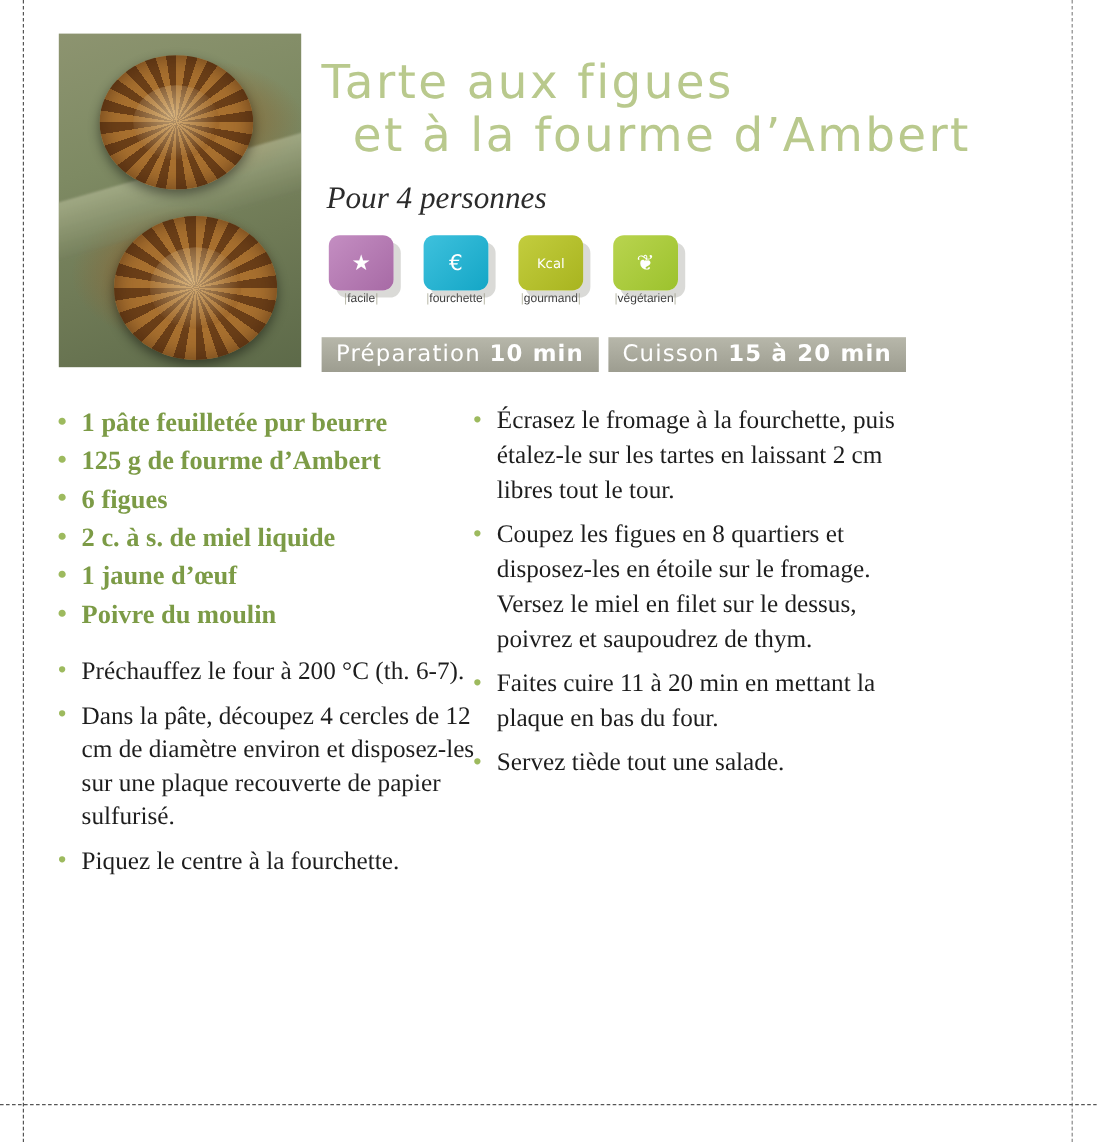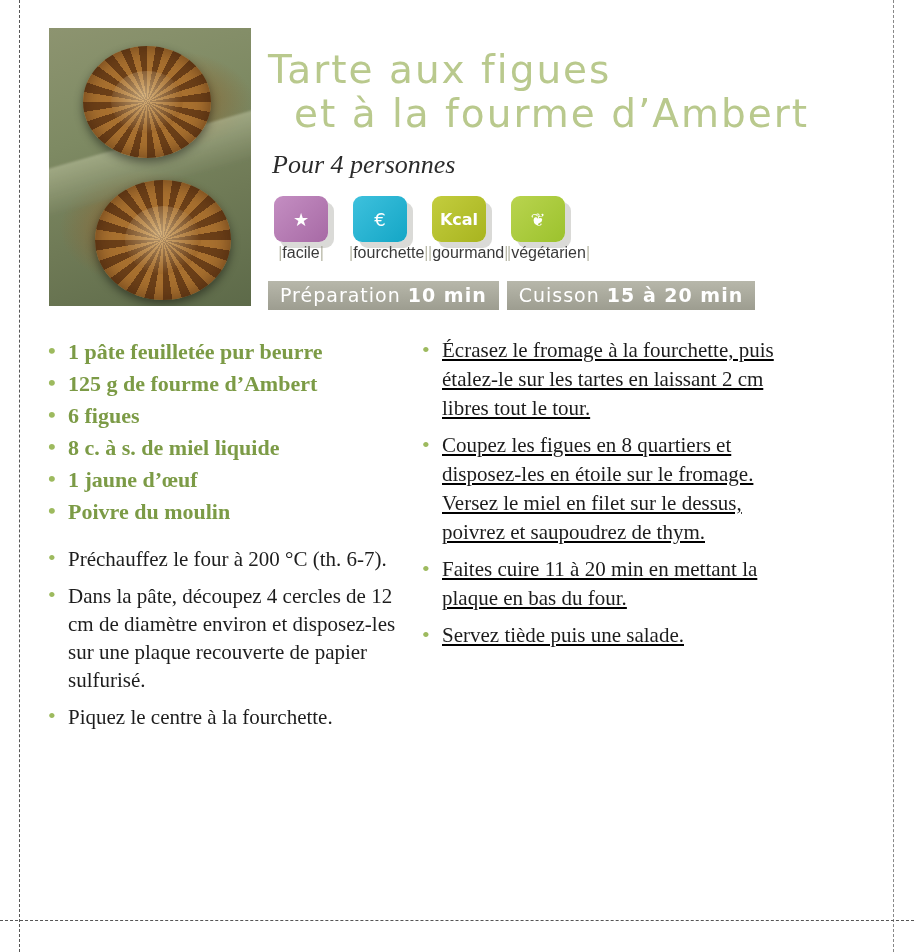--- a/index.html
+++ b/index.html
@@ -133,25 +133,25 @@
     align-items: center;
     justify-content: center;
     font-family: "DejaVu Sans", sans-serif;
     font-size: 18px;
     box-shadow: 6px 6px 0 rgba(150,150,140,0.35);
   }
   .cube.purple { background: linear-gradient(135deg,#c48ec2,#a76aa5); }
   .cube.blue   { background: linear-gradient(135deg,#3ec1dd,#14a6c6); }
   .cube.olive  { background: linear-gradient(135deg,#c3cd3e,#a8b41f); }
   .cube.green  { background: linear-gradient(135deg,#b9d44f,#9cc22d); }
-  .cube .kcal { font-size: 16px; font-weight: bold; }
+  .cube .kcal { font-size: 11px; font-weight: normal; }
   .badge .cap {
     margin-top: 2px;
     font-family: "Liberation Sans", sans-serif;
-    font-size: 16px;
+    font-size: 10px;
     color: #3a3a3a;
     white-space: nowrap;
   }
   .badge .cap .bar { color: #b9b9a8; }
 
   
   .bars {
     position: absolute;
     left: 268px;
     top: 281px;
@@ -171,21 +171,21 @@
     color: #ffffff;
     font-weight: bold;
   }
 
   
   .col {
     position: absolute;
     top: 336px;
   }
   .col-left { left: 42px; width: 360px; }
-  .col-right { left: 416px; width: 380px; text-decoration: underline; }
+  .col-right { left: 388px; width: 380px; }
 
   ul.plain {
     list-style: none;
     margin: 0;
     padding: 0;
   }
   ul.plain li {
     position: relative;
     padding-left: 26px;
     margin-bottom: 4px;
@@ -281,31 +281,31 @@
     <span>Cuisson</span>
     <span class="val">15 à 20 min</span>
   </div>
 </div>
 
 <div class="col col-left">
   <ul class="plain ingredients">
     <li>1 pâte feuilletée pur beurre</li>
     <li>125 g de fourme d’Ambert</li>
     <li>6 figues</li>
-    <li>8 c. à s. de miel liquide</li>
+    <li>2 c. à s. de miel liquide</li>
     <li>1 jaune d’œuf</li>
     <li>Poivre du moulin</li>
   </ul>
   <ul class="plain steps">
     <li>Préchauffez le four à 200 °C (th. 6-7).</li>
     <li>Dans la pâte, découpez 4 cercles de 12 cm de diamètre environ et disposez-les sur une plaque recouverte de papier sulfurisé.</li>
     <li>Piquez le centre à la fourchette.</li>
   </ul>
 </div>
 
 <div class="col col-right">
   <ul class="plain steps">
     <li>Écrasez le fromage à la fourchette, puis étalez-le sur les tartes en laissant 2 cm libres tout le tour.</li>
     <li>Coupez les figues en 8 quartiers et disposez-les en étoile sur le fromage. Versez le miel en filet sur le dessus, poivrez et saupoudrez de thym.</li>
     <li>Faites cuire 11 à 20 min en mettant la plaque en bas du four.</li>
-    <li>Servez tiède puis une salade.</li>
+    <li>Servez tiède tout une salade.</li>
   </ul>
 </div>
 
 </body></html>

